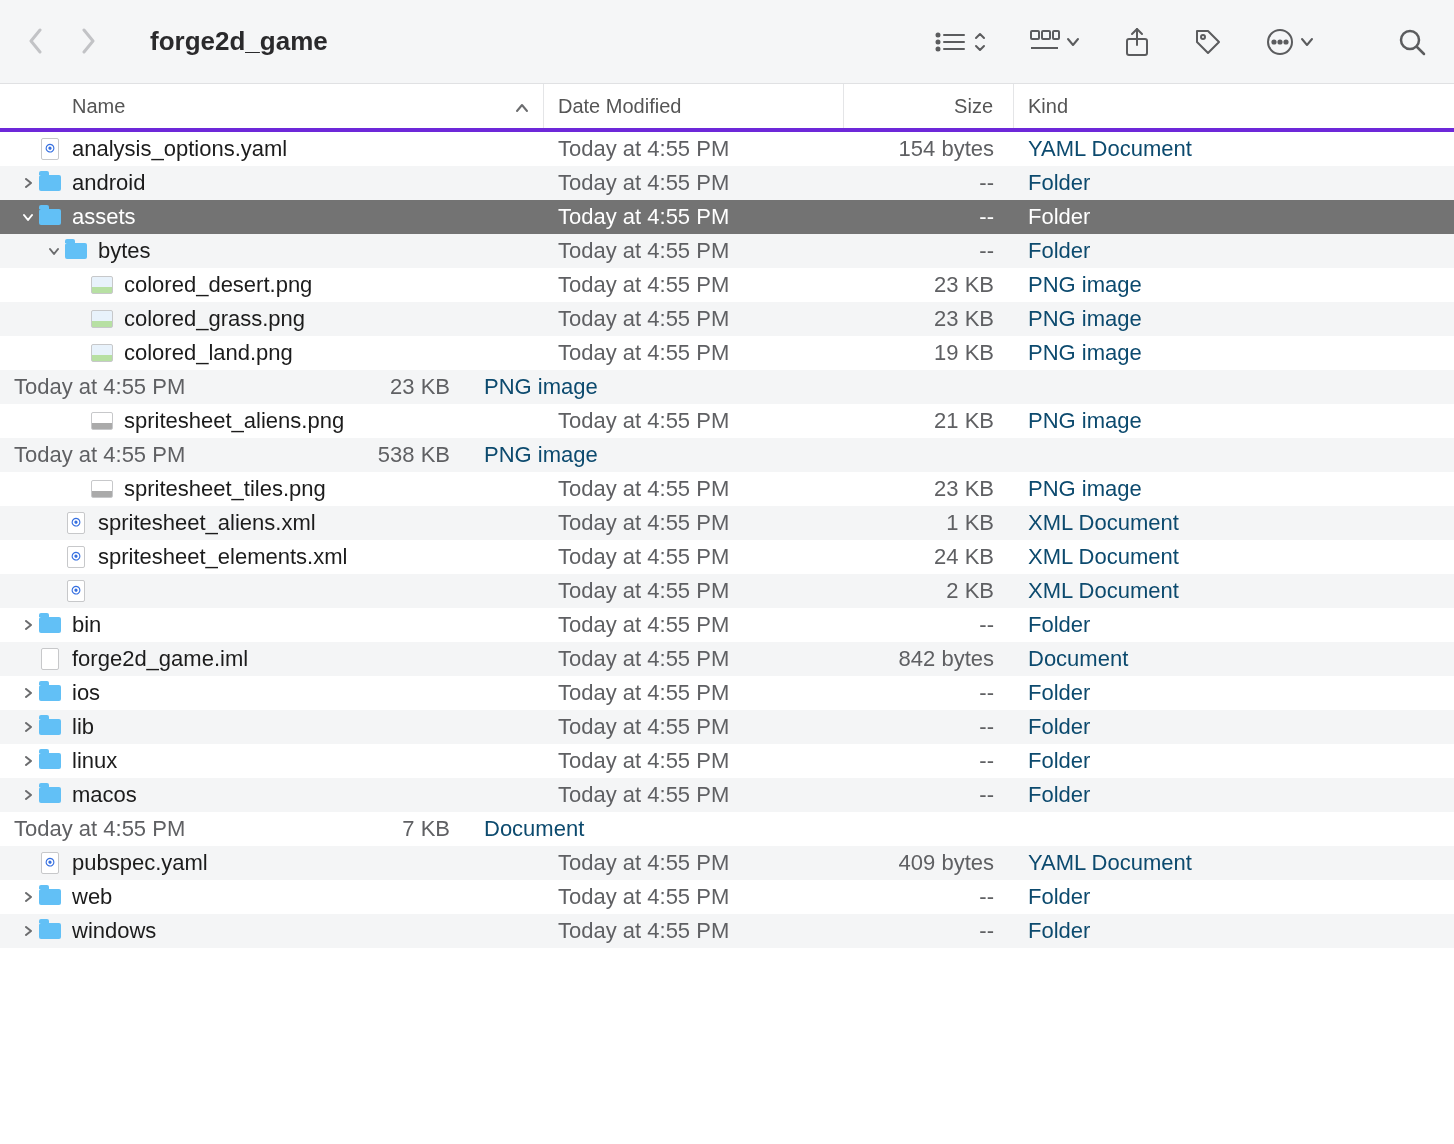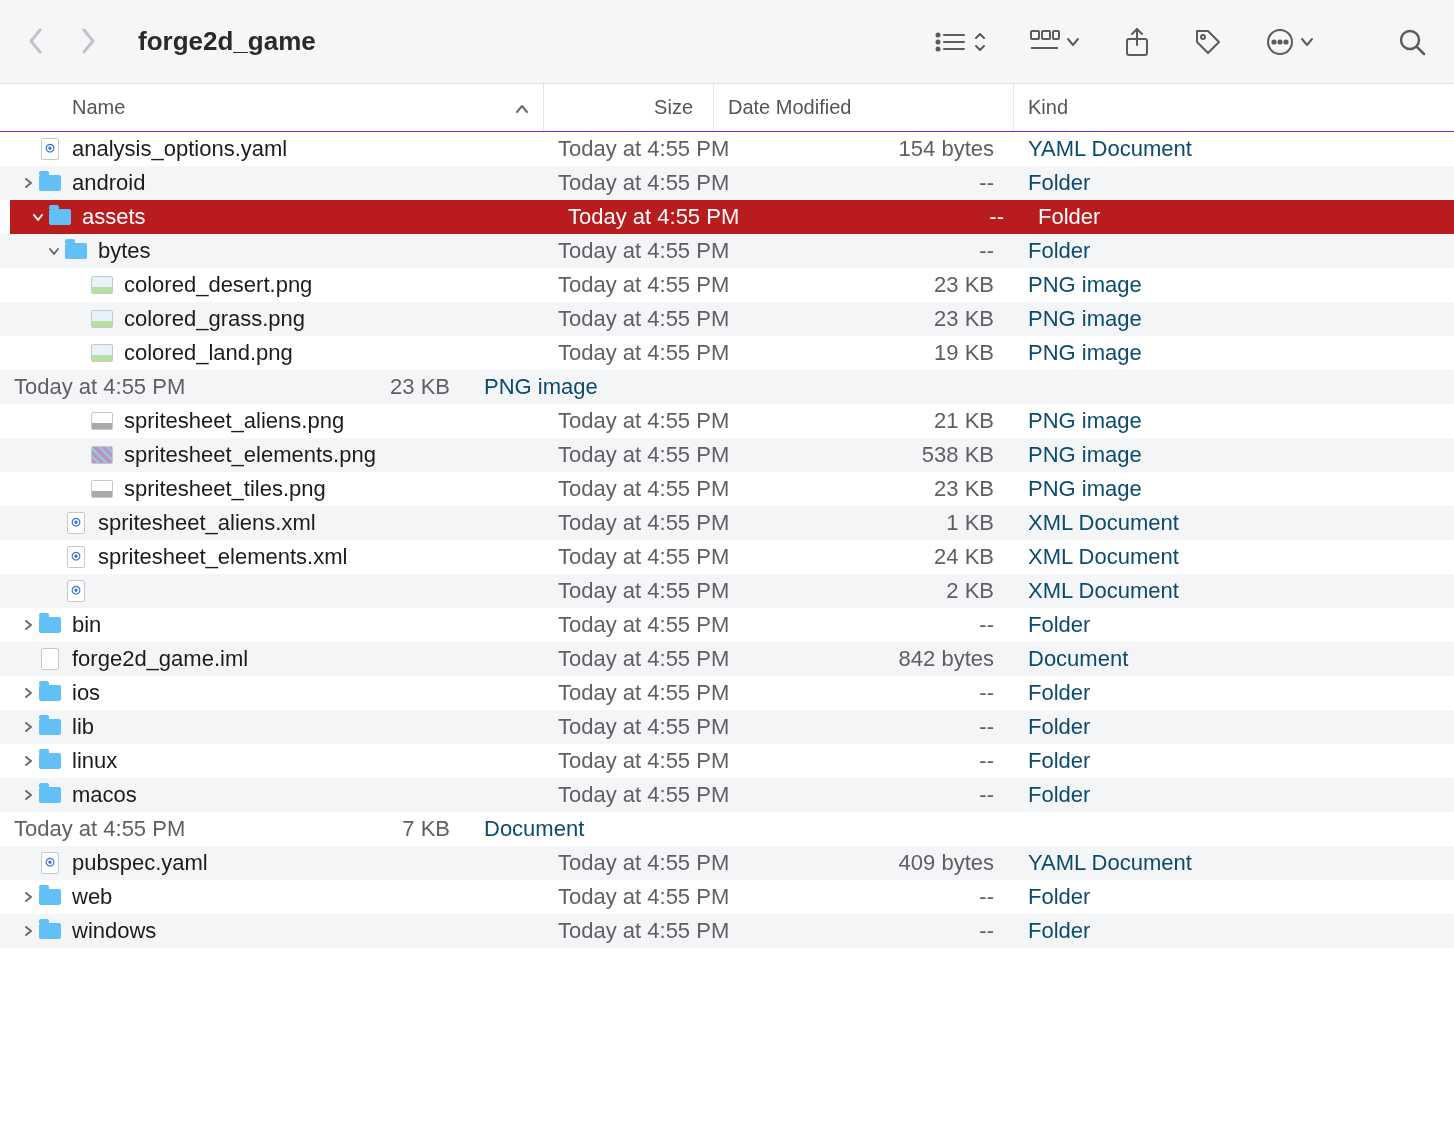--- a/index.html
+++ b/index.html
@@ -3,43 +3,43 @@
 <meta charset="utf-8">
 <style>
   * { box-sizing: border-box; margin: 0; padding: 0; }
   html, body { width: 1454px; font-family: -apple-system, "Helvetica Neue", Arial, sans-serif; background: #fff; color: #1c1c1c; }
   .toolbar {
     display: flex; align-items: center; height: 84px; padding: 0 28px;
     background: #f5f6f7; border-bottom: 1px solid #e0e1e3;
   }
   .nav-arrows { display: flex; gap: 34px; align-items: center; }
   .nav-arrow { width: 18px; height: 28px; cursor: default; color: #c2c3c6; }
-  .title { font-size: 26px; font-weight: 700; margin-left: 40px; color: #2a2a2c; }
+  .title { font-size: 26px; font-weight: 700; margin-left: 52px; color: #2a2a2c; }
   .spacer { flex: 1; }
   .tool-group { display: flex; align-items: center; gap: 44px; }
   .tool-btn { display: flex; align-items: center; gap: 6px; color: #5b5c5e; cursor: default; }
   .tool-btn svg { display: block; }
 
   .header-row {
     display: flex; align-items: center; height: 48px; font-size: 20px; color: #555;
-    border-bottom: 1px solid #6d28d9; background: #fff; padding-left: 0;
+    border-bottom: 4px solid #6d28d9; background: #fff; padding-left: 0;
   }
   .header-cell { display: flex; align-items: center; height: 100%; padding: 0 14px; border-right: 1px solid #e4e5e7; }
   .hc-name { width: 544px; padding-left: 72px; justify-content: space-between; }
   .hc-date { width: 300px; }
   .hc-size { width: 170px; justify-content: flex-end; padding-right: 20px; text-align: right;}
   .hc-kind { flex: 1; border-right: none; }
   .sort-caret { color: #6b6c6e; }
 
   .file-list { width: 100%; font-size: 22px; }
   .row {
     display: flex; align-items: center; height: 34px; line-height: 34px;
   }
   .row.alt { background: #f4f5f6; }
-  .row.selected { background: #b91c1c; color: #fff; margin-left: 10px; }
+  .row.selected { background: #737373; color: #fff; }
   .row.selected .c-date, .row.selected .c-size, .row.selected .c-kind { color: #fff; }
   .c-name { width: 544px; display: flex; align-items: center; overflow: hidden; white-space: nowrap; }
   .c-date { width: 300px; padding-left: 14px; color: #5f6063; overflow: hidden; white-space: nowrap;}
   .c-size { width: 170px; text-align: right; padding-right: 20px; color: #5f6063; white-space: nowrap;}
   .c-kind { flex: 1; padding-left: 14px; color: #0c4a6e; overflow: hidden; white-space: nowrap;}
   .disclosure { width: 20px; display: inline-flex; justify-content: center; color: #6b6c6e; font-size: 15px; }
   .row.selected .disclosure { color: #fff; }
   .indent { display: inline-block; }
   .icon { width: 24px; height: 24px; display:inline-flex; align-items:center; justify-content:center; margin-right: 10px; flex-shrink:0;}
   .name-text { overflow: hidden; text-overflow: ellipsis; }
@@ -133,26 +133,26 @@
 
 <div class="header-row">
   <div class="header-cell hc-name">
     <span>Name</span>
     <span class="sort-caret">
       <svg width="14" height="10" viewBox="0 0 14 10" stroke="currentColor" stroke-width="2" fill="none" stroke-linecap="round" stroke-linejoin="round">
           <polyline points="2,8 7,2 12,8"></polyline>
         </svg>
     </span>
   </div>
+  <div class="header-cell hc-date">
+    <span>Date Modified</span>
+  </div>
   <div class="header-cell hc-size">
     <span>Size</span>
   </div>
-  <div class="header-cell hc-date">
-    <span>Date Modified</span>
-  </div>
   <div class="header-cell hc-kind">
     <span>Kind</span>
   </div>
 </div>
 
 <div class="file-list" id="file-list">
     <div class="row">
       <div class="c-name">
         <span class="indent" style="width:18px"></span>
         <span class="disclosure"></span>
@@ -267,28 +267,20 @@
         <span class="icon">
           <span class="ic-img4"></span>
         </span>
         <span class="name-text">spritesheet_aliens.png</span>
       </div>
       <div class="c-date">Today at 4:55 PM</div>
       <div class="c-size">21 KB</div>
       <div class="c-kind">PNG image</div>
     </div>
     <div class="row alt">
-      <div class="c-name">
-        <span class="indent" style="width:70px"></span>
-        <span class="disclosure"></span>
-        <span class="icon">
-          <span class="ic-img3"></span>
-        </span>
-        <span class="name-text">spritesheet_elements.png</span>
-      </div>
       <div class="c-date">Today at 4:55 PM</div>
       <div class="c-size">538 KB</div>
       <div class="c-kind">PNG image</div>
     </div>
     <div class="row">
       <div class="c-name">
         <span class="indent" style="width:70px"></span>
         <span class="disclosure"></span>
         <span class="icon">
           <span class="ic-img4"></span>

